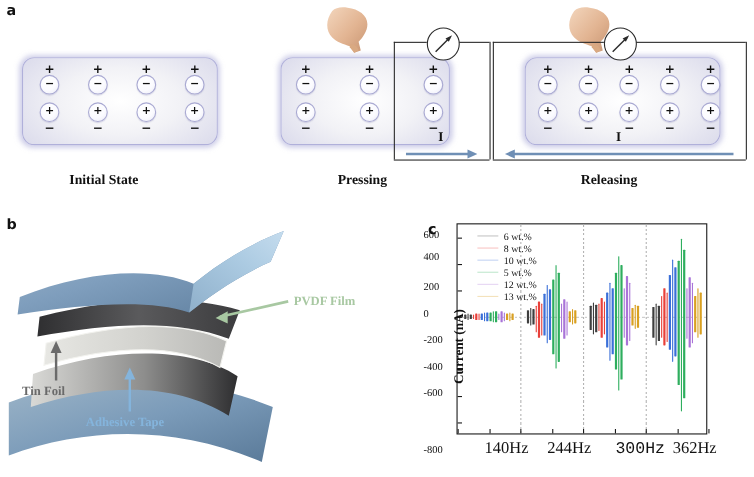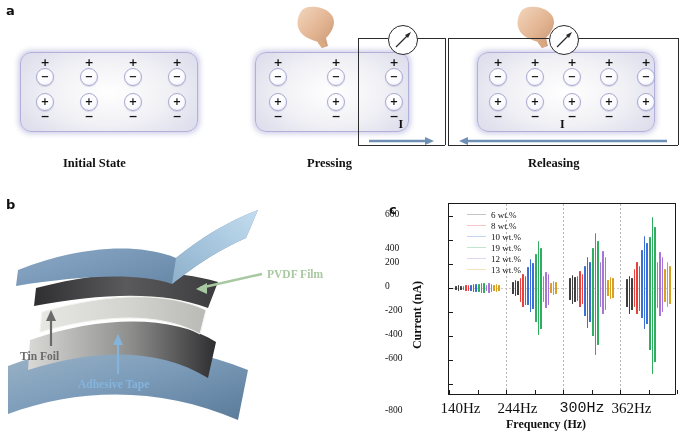--- a/index.html
+++ b/index.html
@@ -68,21 +68,21 @@
     position:absolute;font-family:"Liberation Serif", serif;
     font-weight:bold;font-size:11.5px;white-space:nowrap;
   }
   #lbl-pvdf{color:#a8c8a2;left:267px;top:269px;}
   #lbl-tin{color:#6a6a6a;left:22px;top:344px;}
   #lbl-tape{color:#84b4dc;left:78px;top:377px;}
 
   
   #panel-c{position:absolute;left:385px;top:195px;width:300px;height:239px;}
   #plot-frame{
-    position:absolute;left:63px;top:8px;width:228px;height:192px;
+    position:absolute;left:30px;top:8px;width:228px;height:192px;
     border:1.3px solid #1a1a1a;background:#fff;box-sizing:border-box;
   }
   .ytick-label{
     position:absolute;right:0;font-family:"Liberation Serif", serif;
     font-size:9.5px;color:#111;white-space:nowrap;
   }
   .ytick{position:absolute;left:0;width:4px;height:1px;background:#1a1a1a;}
   .xtick{position:absolute;bottom:0;width:1px;height:4px;background:#1a1a1a;}
   .xtick-label{
     position:absolute;font-family:"Liberation Serif", serif;
@@ -490,43 +490,42 @@
           <div class="leg-row">
             <span class="leg-line" style="background: rgb(232, 64, 58);"></span>
             <span class="leg-text">8 wt.%</span>
           </div>
           <div class="leg-row">
             <span class="leg-line" style="background: rgb(58, 111, 216);"></span>
             <span class="leg-text">10 wt.%</span>
           </div>
           <div class="leg-row">
             <span class="leg-line" style="background: rgb(46, 174, 94);"></span>
-            <span class="leg-text">19 wt.%</span>
+            <span class="leg-text">5 wt.%</span>
           </div>
           <div class="leg-row">
             <span class="leg-line" style="background: rgb(169, 116, 216);"></span>
             <span class="leg-text">12 wt.%</span>
           </div>
           <div class="leg-row">
             <span class="leg-line" style="background: rgb(217, 160, 33);"></span>
             <span class="leg-text">13 wt.%</span>
           </div>
         </div>
     </div>
     <div id="axis-labels-host">
         <div class="ytick-label" style="top: 14px; left: 0px; width: 44px;">600</div>
-        <div class="ytick-label" style="top: 48px; left: 0px; width: 44px;">400</div>
+        <div class="ytick-label" style="top: 34px; left: 0px; width: 44px;">400</div>
         <div class="ytick-label" style="top: 62px; left: 0px; width: 44px; font-family: Liberation Serif, serif;">200</div>
         <div class="ytick-label" style="top: 86px; left: 0px; width: 44px;">0</div>
         <div class="ytick-label" style="top: 110px; left: 0px; width: 44px;">-200</div>
         <div class="ytick-label" style="top: 134px; left: 0px; width: 44px;">-400</div>
         <div class="ytick-label" style="top: 158px; left: 0px; width: 44px;">-600</div>
         <div class="ytick-label" style="top: 190px; left: 0px; width: 44px; margin-top: 20px;">-800</div>
         <div class="xtick-label" style="left: 47.5px; top: 205px; width: 56px;">140Hz</div>
         <div class="xtick-label" style="left: 104.5px; top: 205px; width: 56px;">244Hz</div>
         <div class="xtick-label" style="left: 169px; top: 205px; width: 56px; font-family: Liberation Mono, monospace;">300Hz</div>
         <div class="xtick-label" style="left: 218.5px; top: 205px; width: 56px;">362Hz</div>
       </div>
     <div id="ylabel">Current (nA)</div>
-    <div id="xlabel">Frequency (Hz)</div>
   </div>
 
 </div>
 
 </body></html>

